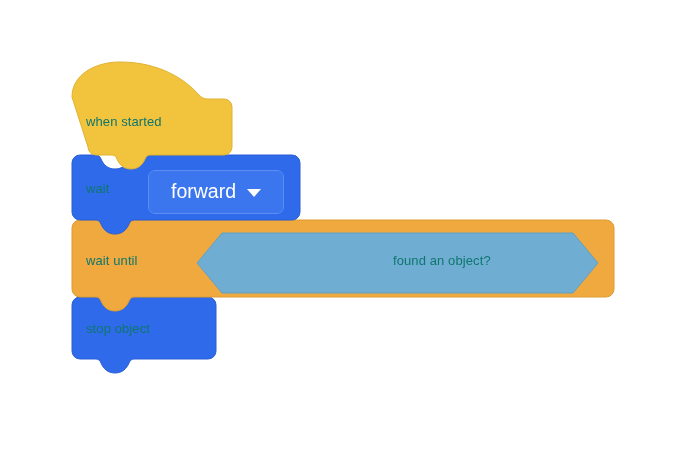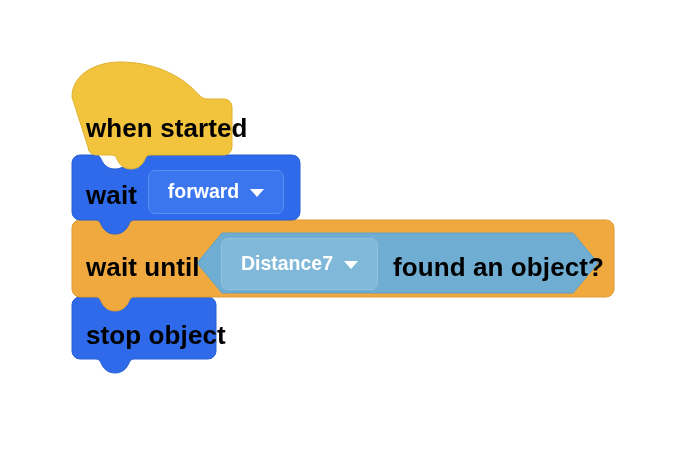--- a/index.html
+++ b/index.html
@@ -16,23 +16,23 @@
 
   #workspace {
     position: absolute;
     left: 0; top: 0;
     width: 698px; height: 450px;
   }
 
   
   .blk-label {
     position: absolute;
-    color: #000000;
-    font-size: 26px;
-    font-weight: bold;
+    color: #0f766e;
+    font-size: 13px;
+    font-weight: normal;
     letter-spacing: 0.1px;
     white-space: nowrap;
     line-height: 1;
     user-select: none;
   }
 
   
   .shell {
     position: absolute;
     left: 0; top: 0;
@@ -48,21 +48,21 @@
     align-items: center;
     justify-content: center;
     gap: 11px;
     border-radius: 7px;
     box-sizing: border-box;
     cursor: pointer;
   }
   .dropdown .dd-text {
     color: #ffffff;
     font-size: 19.5px;
-    font-weight: bold;
+    font-weight: normal;
     white-space: nowrap;
     line-height: 1;
   }
   .caret {
     width: 0; height: 0;
     border-left: 7.5px solid transparent;
     border-right: 7.5px solid transparent;
     border-top: 8px solid #ffffff;
     flex: 0 0 auto;
     margin-top: 2px;
@@ -192,18 +192,14 @@
 
   <div class="blk-label" id="lbl-found-object">found an object?</div>
 
   <div class="blk-label" id="lbl-stop-driving">stop object</div>
 
   <div class="dropdown" id="dd-drive">
     <span class="dd-text">forward</span>
     <span class="caret"></span>
   </div>
 
-  <div class="dropdown" id="dd-sensor">
-    <span class="dd-text">Distance7</span>
-    <span class="caret"></span>
-  </div>
 
 </div>
 
 </body></html>

